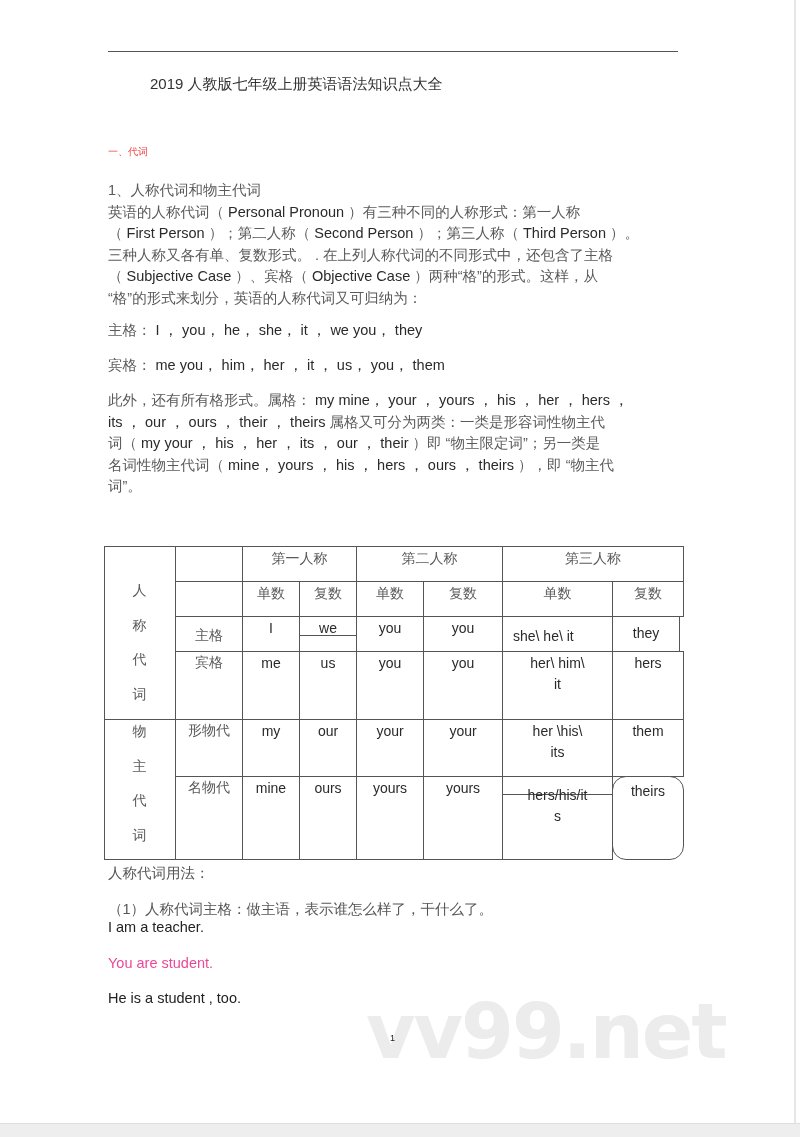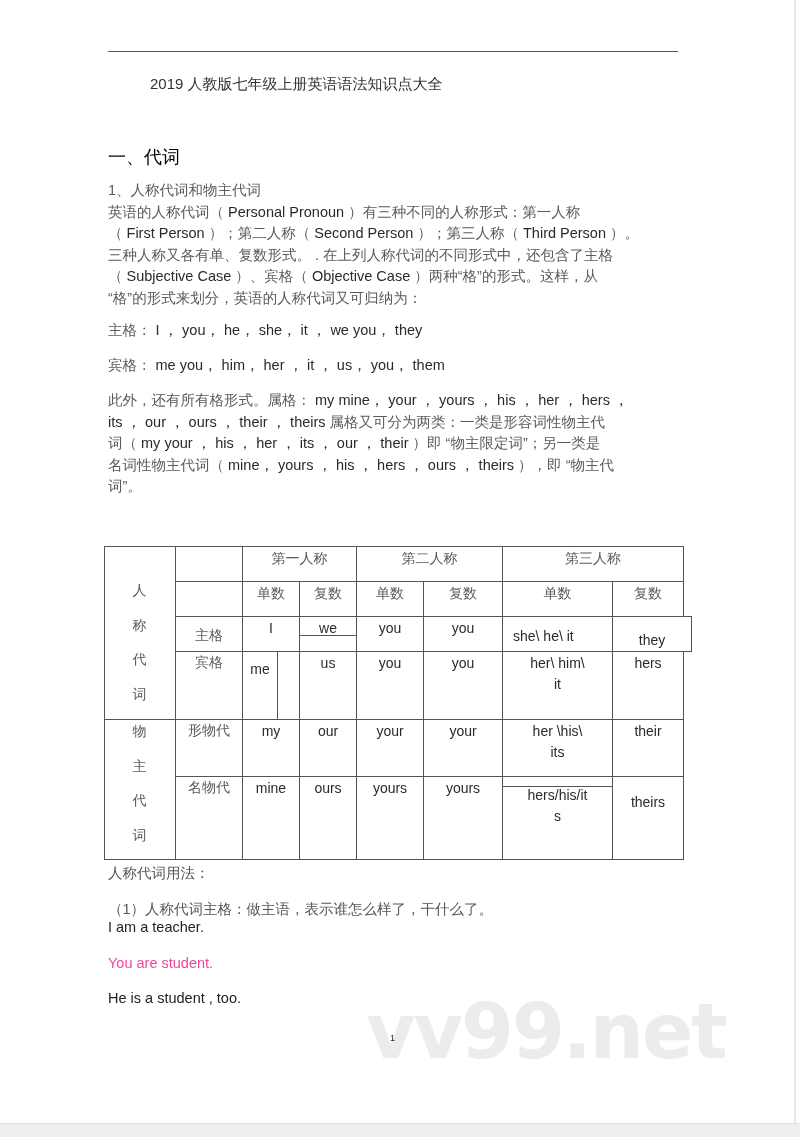--- a/index.html
+++ b/index.html
@@ -16,21 +16,21 @@
   .bottom-strip {
     position: absolute; left: 0; top: 1123px; width: 800px; height: 14px;
     background: #eeeeee; border-top: 1px solid #dedede;
   }
   .header-rule {
     position: absolute; left: 108px; top: 51px; width: 570px; height: 1px;
     background: #555;
   }
   .abs { position: absolute; white-space: nowrap; }
   .title { left: 150px; top: 75px; font-size: 15px; color: #333; }
-  .section { left: 108px; top: 145px; font-size: 18px; color: #000000; }
+  .section { left: 108px; top: 145px; font-size: 10px; color: #ef4444; }
   .para {
     position: absolute; left: 108px; width: 590px;
     font-size: 14.5px; line-height: 21.5px; color: #2a2a2a;
   }
   .para .line { display: block; white-space: nowrap; height: 21.5px; }
   .zh { color: #5a5a5a; }
   .p1 { top: 180px; }
   .p2 { top: 320px; }
   .p3 { top: 355px; }
   .p4 { top: 390px; }
@@ -132,54 +132,54 @@
   <div class="cell zh" style="left:319px;top:35px;width:80px;height:36px;padding-top:1px;">复数</div>
   <div class="cell zh" style="left:398px;top:35px;width:111px;height:36px;padding-top:1px;">单数</div>
   <div class="cell zh" style="left:508px;top:35px;width:72px;height:36px;padding-top:1px;">复数</div>
 
   <div class="cell zh" style="left:71px;top:70px;width:68px;height:36px;padding-top:8px;">主格</div>
   <div class="cell" style="left:138px;top:70px;width:58px;height:36px;padding-top:1px;">I</div>
   <div class="cell" style="left:195px;top:70px;width:58px;height:20px;padding-top:1px;">we</div>
   <div class="cell" style="left:252px;top:70px;width:68px;height:36px;padding-top:1px;">you</div>
   <div class="cell" style="left:319px;top:70px;width:80px;height:36px;padding-top:1px;">you</div>
   <div class="cell" style="left:398px;top:70px;width:111px;height:36px;padding-top:9px;text-align:left;padding-left:10px;">she\ he\ it</div>
-  <div class="cell" style="left:508px;top:70px;width:80px;height:36px;padding-top:13px;">they</div>
+  <div class="cell" style="left:508px;top:70px;width:68px;height:36px;padding-top:6px;">they</div>
 
   <div class="cell zh" style="left:71px;top:105px;width:68px;height:69px;padding-top:0px;">宾格</div>
-  <div class="cell" style="left:138px;top:105px;width:36px;height:69px;padding-top:7px;">me</div>
+  <div class="cell" style="left:138px;top:105px;width:58px;height:69px;padding-top:1px;">me</div>
   <div class="cell" style="left:195px;top:105px;width:58px;height:69px;padding-top:1px;">us</div>
   <div class="cell" style="left:252px;top:105px;width:68px;height:69px;padding-top:1px;">you</div>
   <div class="cell" style="left:319px;top:105px;width:80px;height:69px;padding-top:1px;">you</div>
   <div class="cell" style="left:398px;top:105px;width:111px;height:69px;padding-top:1px;">
     <div>her\ him\</div>
     <div>it</div>
   </div>
   <div class="cell" style="left:508px;top:105px;width:72px;height:69px;padding-top:1px;">hers</div>
 
   <div class="cell zh" style="left:71px;top:173px;width:68px;height:58px;padding-top:0px;">形物代</div>
   <div class="cell" style="left:138px;top:173px;width:58px;height:58px;padding-top:1px;">my</div>
   <div class="cell" style="left:195px;top:173px;width:58px;height:58px;padding-top:1px;">our</div>
   <div class="cell" style="left:252px;top:173px;width:68px;height:58px;padding-top:1px;">your</div>
   <div class="cell" style="left:319px;top:173px;width:80px;height:58px;padding-top:1px;">your</div>
-  <div class="cell" style="left:398px;top:173px;width:111px;height:68px;padding-top:1px;">
+  <div class="cell" style="left:398px;top:173px;width:111px;height:76px;padding-top:1px;">
     <div>her \his\</div>
     <div>its</div>
   </div>
-  <div class="cell" style="left:508px;top:173px;width:72px;height:58px;padding-top:1px;">their</div>
+  <div class="cell" style="left:508px;top:173px;width:72px;height:58px;padding-top:1px;">them</div>
 
   <div class="cell zh" style="left:71px;top:230px;width:68px;height:84px;padding-top:0px;">名物代</div>
   <div class="cell" style="left:138px;top:230px;width:58px;height:84px;padding-top:1px;">mine</div>
   <div class="cell" style="left:195px;top:230px;width:58px;height:84px;padding-top:1px;">ours</div>
   <div class="cell" style="left:252px;top:230px;width:68px;height:84px;padding-top:1px;">yours</div>
   <div class="cell" style="left:319px;top:230px;width:80px;height:84px;padding-top:1px;">yours</div>
   <div class="cell" style="left:398px;top:230px;width:111px;height:84px;padding-top:8px;">
     <div>hers/his/it</div>
     <div>s</div>
   </div>
-  <div class="cell" style="left:508px;top:230px;width:72px;height:84px;padding-top:15px;">theirs</div>
+  <div class="cell" style="left:508px;top:230px;width:72px;height:84px;padding-top:4px;border-radius:14px;">theirs</div>
 </div>
 
 <div class="after a1">人称代词用法：</div>
 <div class="after a2">（1）人称代词主格：做主语，表示谁怎么样了，干什么了。</div>
 <div class="after a3">I am a teacher.</div>
 <div class="after a4">You are student.</div>
 <div class="after a5">He is a student , too.</div>
 
 <div class="watermark">vv99.net</div>
 <div class="page-number">1</div>

